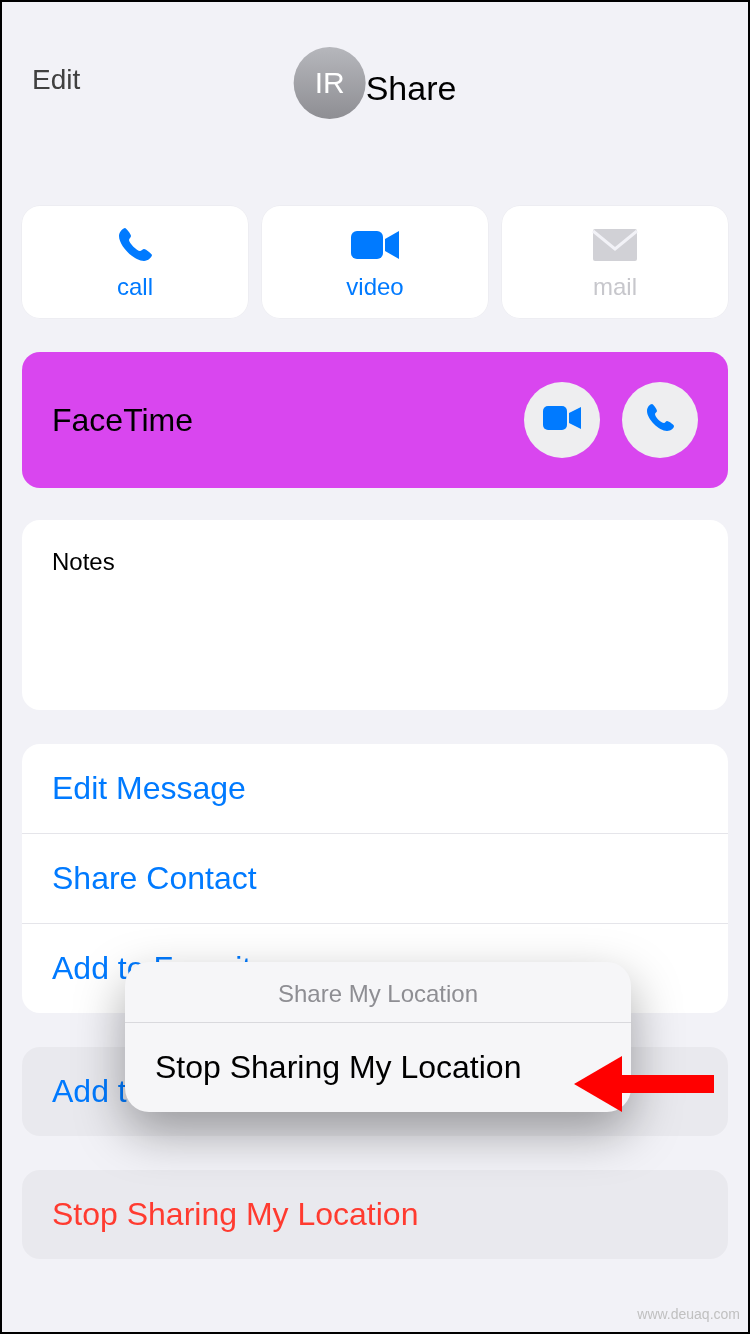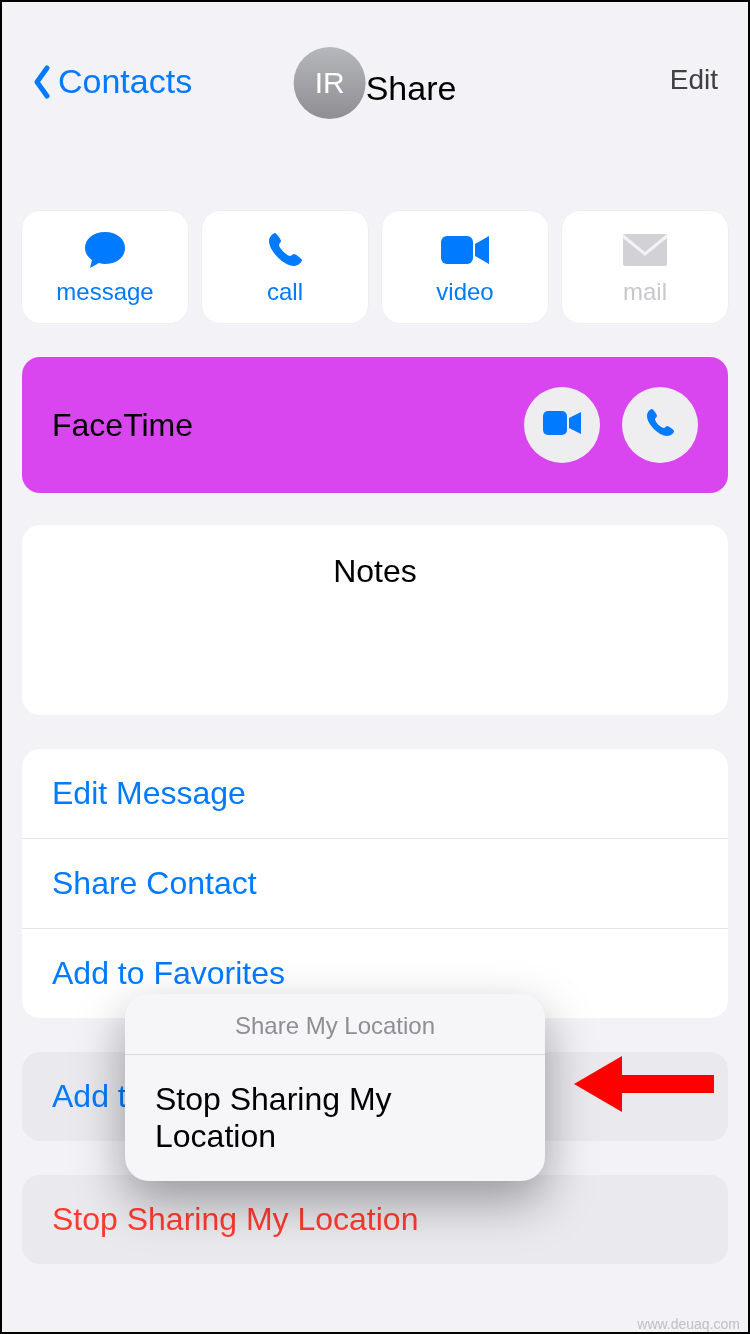--- a/index.html
+++ b/index.html
@@ -119,43 +119,43 @@
       background: #eeeef0;
       display: flex;
       align-items: center;
       justify-content: center;
     }
     .notes-card {
       margin-top: 32px;
       padding: 28px 30px 90px;
       min-height: 190px;
     }
-    .notes-label { font-size: 32px; color: #000; text-align: center; }
+    .notes-label { font-size: 24px; color: #000; }
     .options-card { margin-top: 34px; }
     .option-row {
       padding: 26px 30px;
       font-size: 32px;
       color: #007aff;
       border-bottom: 1px solid #e5e5ea;
     }
     .option-row:last-child { border-bottom: none; }
     .dimmed-card {
       background: #e9e9ee;
       border-radius: 18px;
       margin: 34px 20px 0;
       padding: 26px 30px;
       font-size: 32px;
       color: #007aff;
     }
     .dimmed-card.red { color: #ff3b30; }
     .popup {
       position: absolute;
       left: 123px;
-      top: 992px;
-      width: 420px;
+      top: 960px;
+      width: 506px;
       background: #f6f6f8;
       border-radius: 24px;
       box-shadow: 0 20px 50px rgba(0,0,0,0.35);
       overflow: hidden;
       z-index: 100;
     }
     .popup-title {
       text-align: center;
       font-size: 24px;
       color: #8e8e93;
@@ -170,56 +170,40 @@
     }
     .arrow {
       position: absolute;
       left: 572px;
       top: 1050px;
       z-index: 110;
     }
     .watermark {
       position: absolute;
       right: 8px;
-      bottom: 0;
+      bottom: 10px;
       font-size: 14px;
       color: #c0c0c0;
       z-index: 200;
     }
   </style>
 </head>
 <body>
 
 <div class="header">
-  <div class="back-btn">
-    <span class="chevron-left">
-      <svg viewBox="0 0 20 34" width="20" height="34">
-          <path d="M15 3 L5 17 L15 31" stroke="#007aff" stroke-width="5" fill="none" stroke-linecap="round" stroke-linejoin="round"></path>
-        </svg>
-    </span>
-    <span>Contacts</span>
-  </div>
   <div class="contact-center">
     <div class="avatar">
       <span>IR</span>
     </div>
     <div class="contact-name">Share</div>
   </div>
   <div class="edit-btn">Edit</div>
 </div>
 
 <div class="action-row">
-  <div class="action-btn">
-    <div class="action-icon">
-      <svg width="48" height="44" viewBox="0 0 48 44">
-          <path d="M24 4C12 4 4 11 4 20c0 5 3 9 7 12l-2 8 9-5c2 .5 4 1 6 1 12 0 20-7 20-16S36 4 24 4z" fill="#007aff"></path>
-        </svg>
-    </div>
-    <div class="action-label">message</div>
-  </div>
   <div class="action-btn">
     <div class="action-icon">
       <svg width="40" height="40" viewBox="0 0 40 40">
           <path d="M10 3c-2 0-6 4-6 8 0 10 15 25 25 25 4 0 8-4 8-6 0-1-6-6-8-6-1 0-3 2-4 2-3 0-11-8-11-11 0-1 2-3 2-4 0-2-5-8-6-8z" fill="#007aff"></path>
         </svg>
     </div>
     <div class="action-label">call</div>
   </div>
   <div class="action-btn">
     <div class="action-icon">

